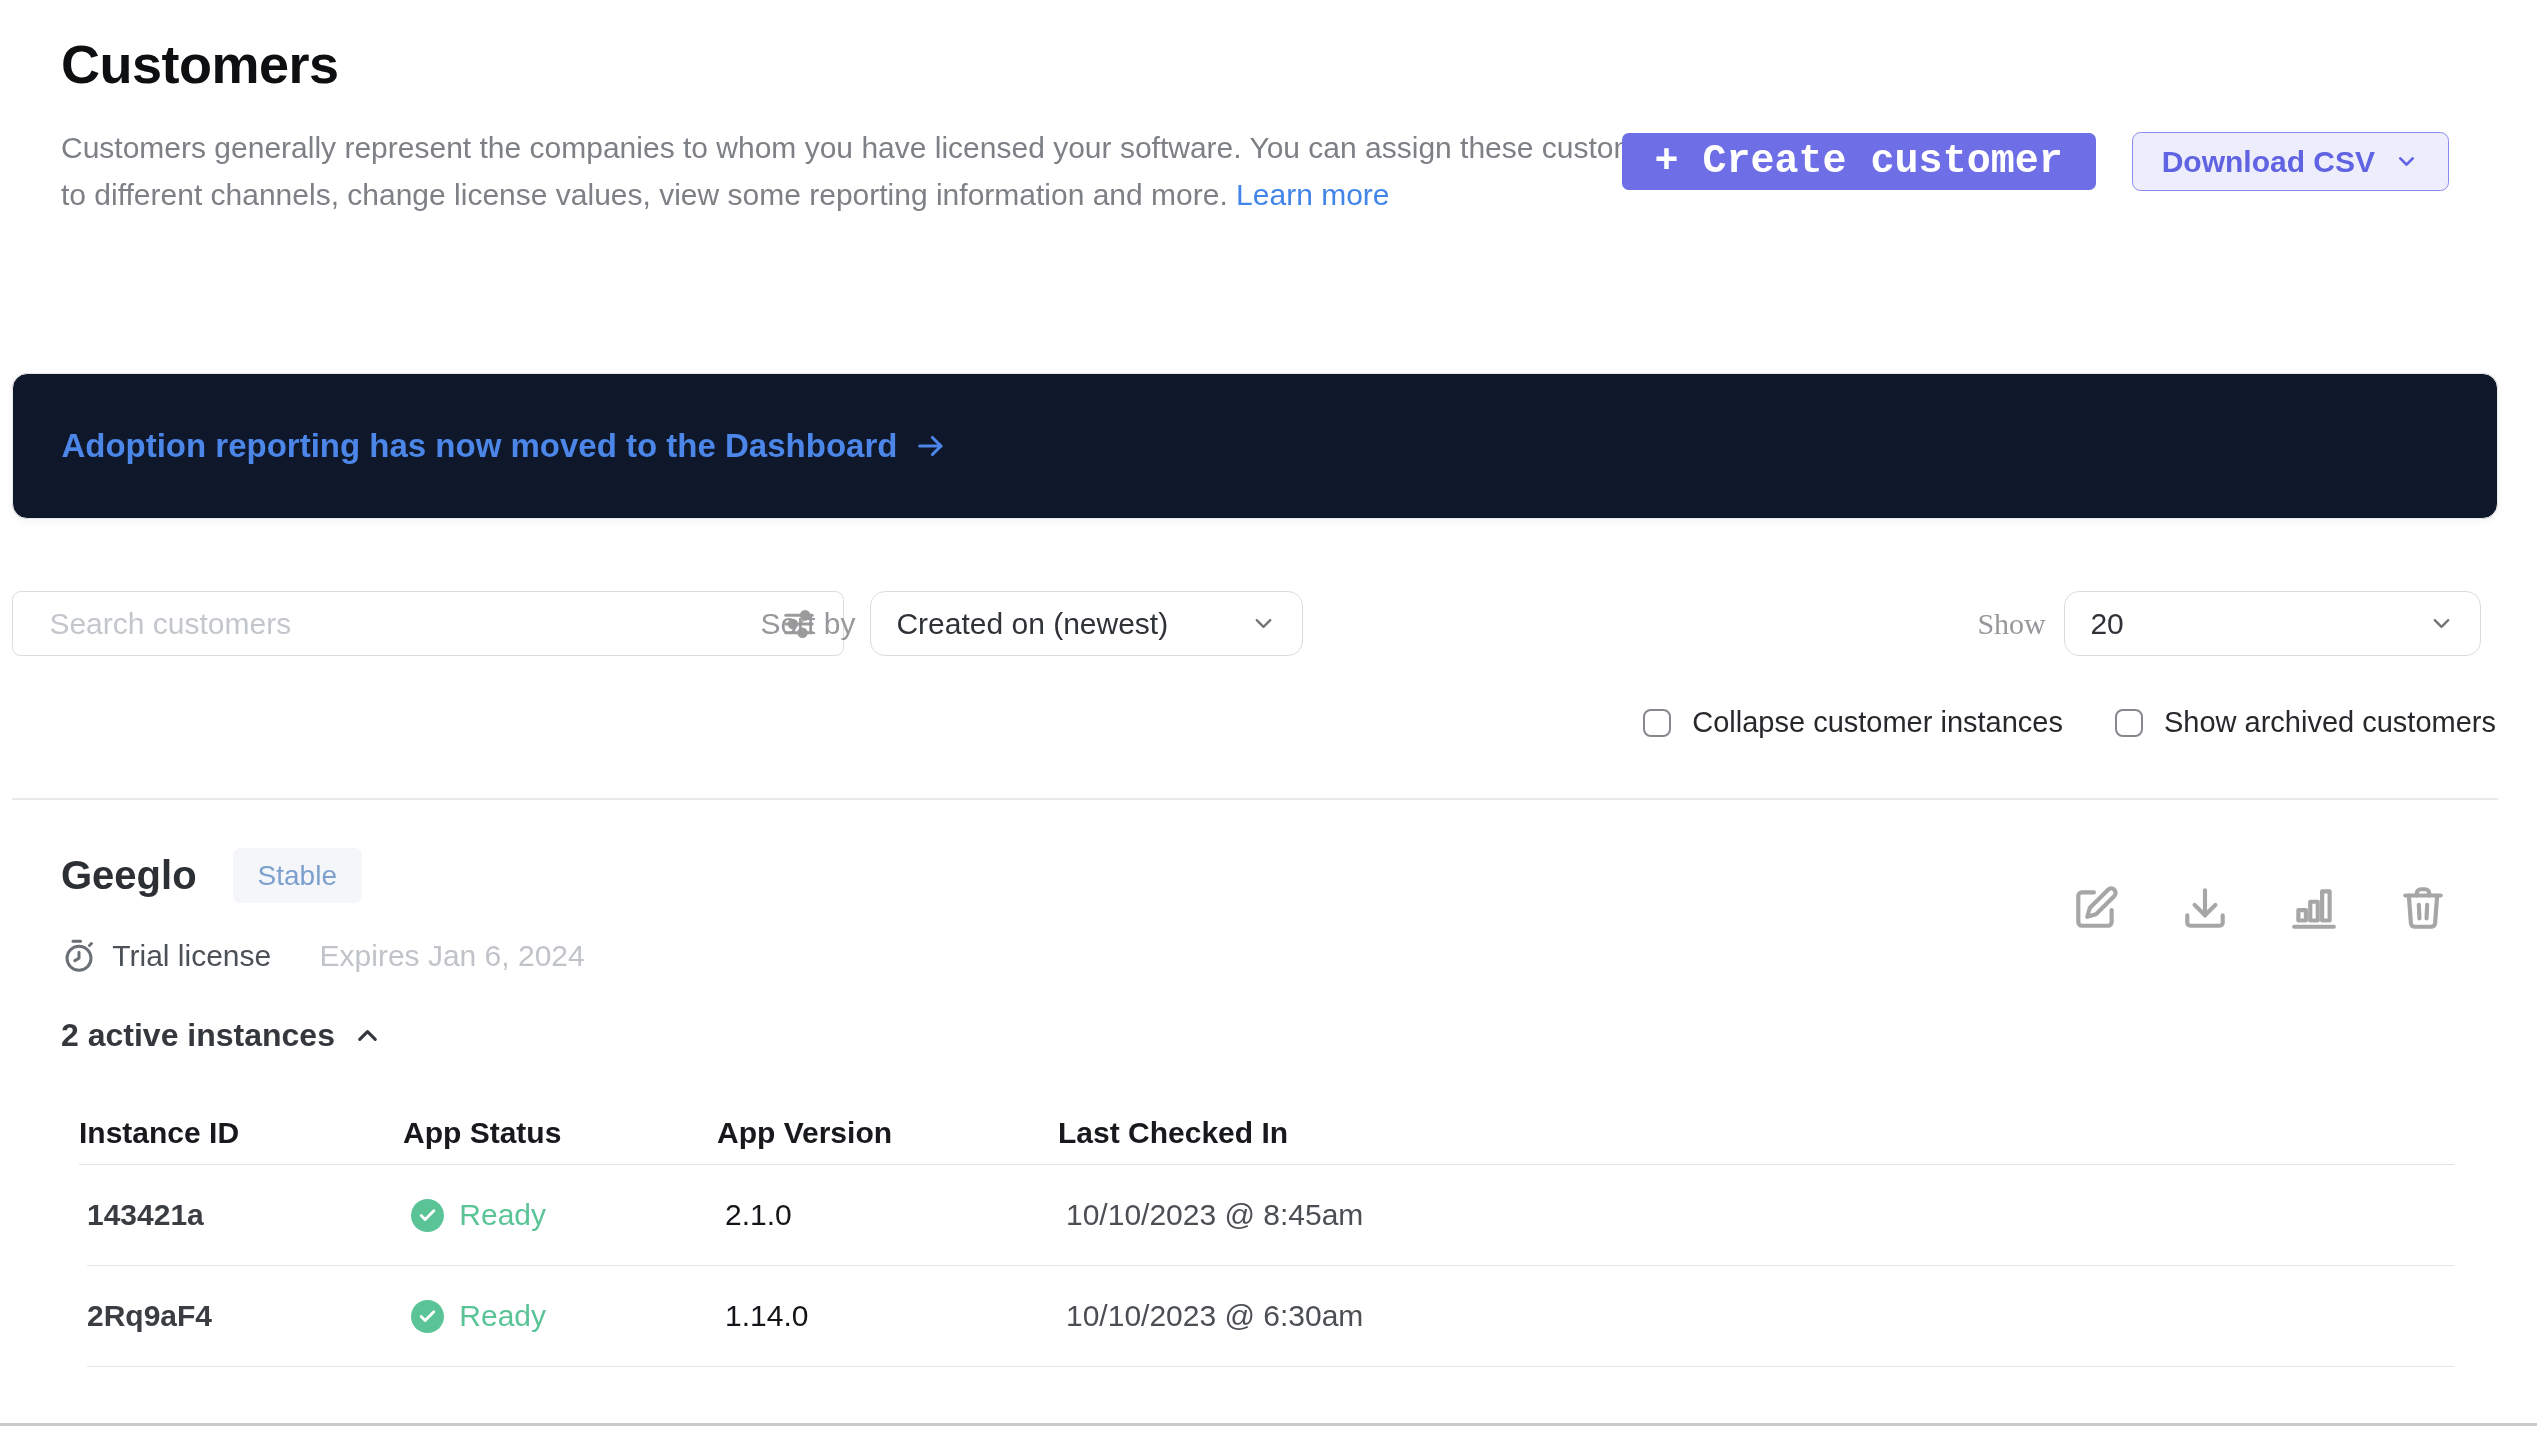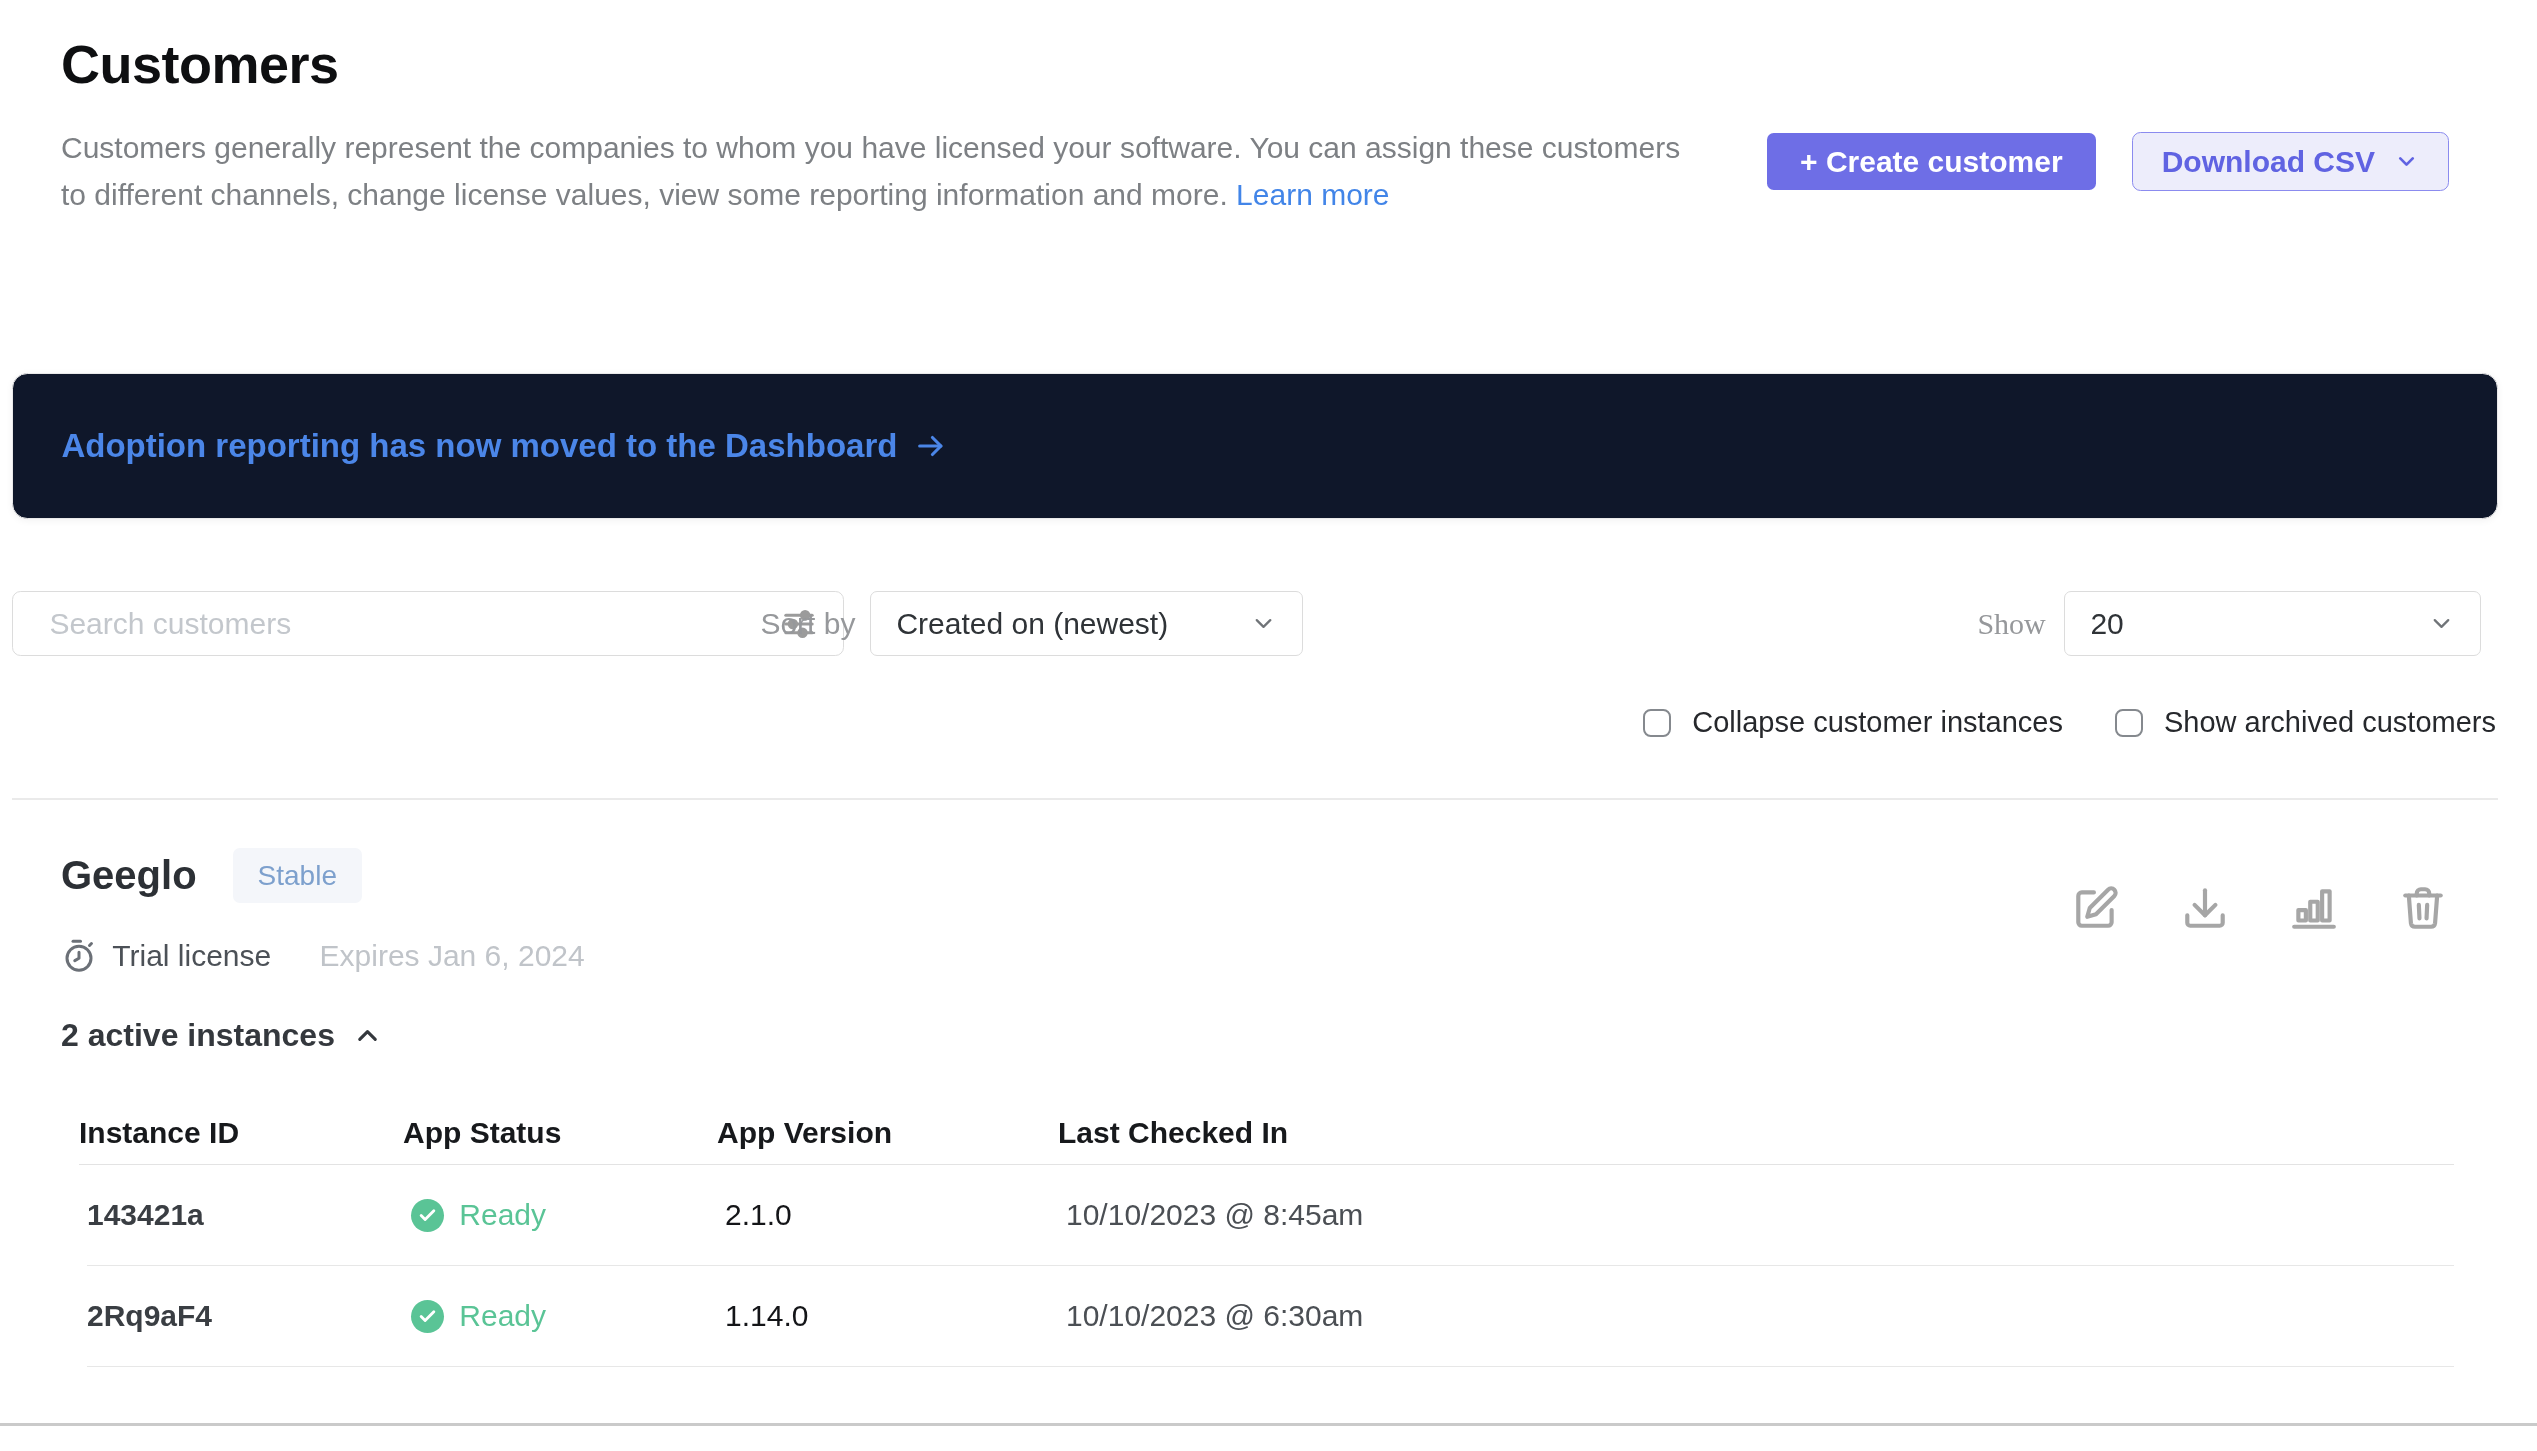--- a/index.html
+++ b/index.html
@@ -8,22 +8,22 @@
     font-family:"Liberation Sans","DejaVu Sans",sans-serif;color:#222;
   }
   
   .header-left{position:absolute;top:33px;left:61px;width:1628px;}
   .page-title{margin:0 0 29px 0;font-size:54px;font-weight:700;color:#0e0f11;letter-spacing:-0.5px;}
   .page-desc{margin:0;font-size:30px;line-height:47px;color:#7d8084;}
   .learn-more{color:#4285e8;cursor:pointer;text-decoration:none;}
   .actions{position:absolute;top:132px;right:89px;display:flex;align-items:center;gap:36px;}
   .btn-primary{
     background:#6e6ee6;color:#fff;border:none;border-radius:6.7px;height:57px;
-    padding:0 33px;font-size:30px;font-weight:600;cursor:pointer;
-    font-family:Liberation Sans, sans-serif;display:flex;align-items:center;
+    padding:0 33px;font-size:40px;font-weight:600;cursor:pointer;
+    font-family:Liberation Mono, monospace;display:flex;align-items:center;
   }
   .btn-secondary{
     background:#ededfb;color:#6063e2;border:1.9px solid #8b8bef;border-radius:8.6px;height:59px;
     padding:0 29px;font-size:30px;font-weight:700;cursor:pointer;
     font-family:inherit;display:flex;align-items:center;gap:19px;
   }
   
   .banner{
     position:absolute;top:373px;left:12.4px;right:40px;height:146px;
     background:#0f172a;border:1px solid #e9e9e9;border-radius:15.3px;
@@ -38,21 +38,21 @@
     border:1.9px solid #dcdcdc;border-radius:8.6px;display:flex;align-items:center;
   }
   .search-wrap input{
     border:none;outline:none;flex:1;height:100%;padding:0 19px 0 36px;font-size:30px;
     color:#333;font-family:inherit;background:transparent;min-width:0;
   }
   .search-wrap input::placeholder{color:#c3c7cc;}
   .filter-btn{border:none;background:none;padding:0 23px 0 0;cursor:pointer;display:flex;align-items:center;}
   .sort-label{position:absolute;left:748px;top:0;line-height:65px;font-size:30px;color:#96989b;}
   .select{
-    position:absolute;top:0;height:65px;box-sizing:border-box;border:1.9px solid #dcdcdc;border-radius:7px;
+    position:absolute;top:0;height:65px;box-sizing:border-box;border:1.9px solid #dcdcdc;border-radius:15px;
     display:flex;align-items:center;justify-content:space-between;padding:0 25px;
     font-size:30px;color:#2f3337;cursor:pointer;background:#fff;
   }
   .sort-select{left:858px;width:433px;}
   .show-label{position:absolute;left:1965px;top:0;line-height:65px;font-size:30px;color:#96989b;font-family:Liberation Serif, serif;}
   .show-select{left:2052px;width:417px;}
   
   .checkbox-row{position:absolute;top:706px;right:42px;display:flex;align-items:center;gap:52px;}
   .checkbox-row label{display:flex;align-items:center;gap:21px;font-size:29px;color:#26282c;cursor:pointer;}
   .checkbox{width:28px;height:28px;box-sizing:border-box;border:2.9px solid #85898e;border-radius:7.7px;background:#fff;flex:none;}

